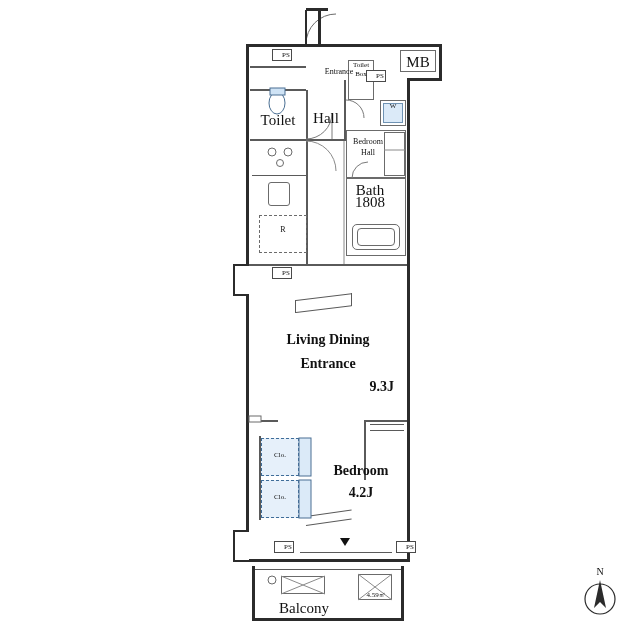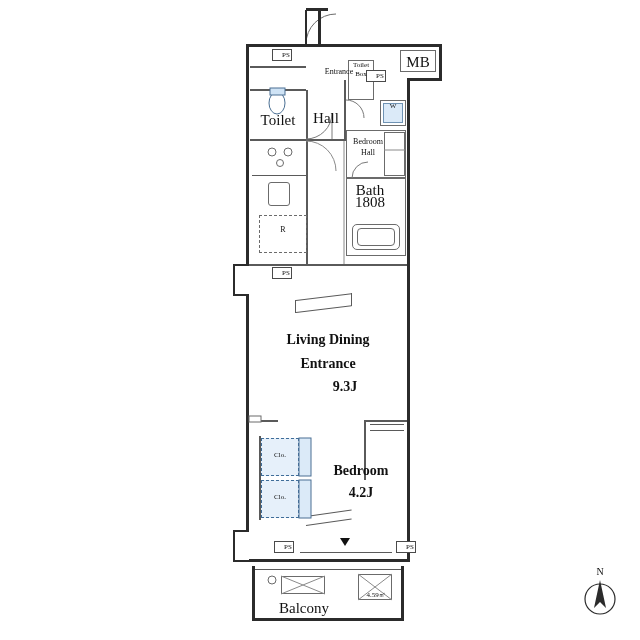--- a/index.html
+++ b/index.html
@@ -180,21 +180,21 @@
   <div class="label lbl-8" style="left:348px;top:138px;width:40px;">Bedroom</div>
   <div class="label lbl-8" style="left:348px;top:149px;width:40px;">Hall</div>
 
   <div class="label lbl-9" style="left:350px;top:182px;width:40px;">Bath</div>
   <div class="label lbl-9" style="left:350px;top:194px;width:40px;">1808</div>
 
   <div class="label lbl-8" style="left:271px;top:226px;width:24px;">R</div>
 
   <div class="label lbl-11" style="left:265px;top:332px;width:126px;">Living Dining</div>
   <div class="label lbl-11" style="left:265px;top:356px;width:126px;">Entrance</div>
-  <div class="label lbl-11" style="left:282px;top:379px;width:126px;">9.3J</div>
+  <div class="label lbl-11" style="left:268px;top:379px;width:126px;text-align:right;">9.3J</div>
 
   <div class="label lbl-11" style="left:315px;top:463px;width:92px;">Bedroom</div>
   <div class="label lbl-11" style="left:315px;top:485px;width:92px;">4.2J</div>
 
   <div class="label lbl-7" style="left:264px;top:452px;width:32px;">Clo.</div>
   <div class="label lbl-7" style="left:264px;top:494px;width:32px;">Clo.</div>
 
   <div class="label lbl-9" style="left:268px;top:600px;width:72px;">Balcony</div>
   <div class="label lbl-7" style="left:356px;top:592px;width:40px;">4.59㎡</div>
 

